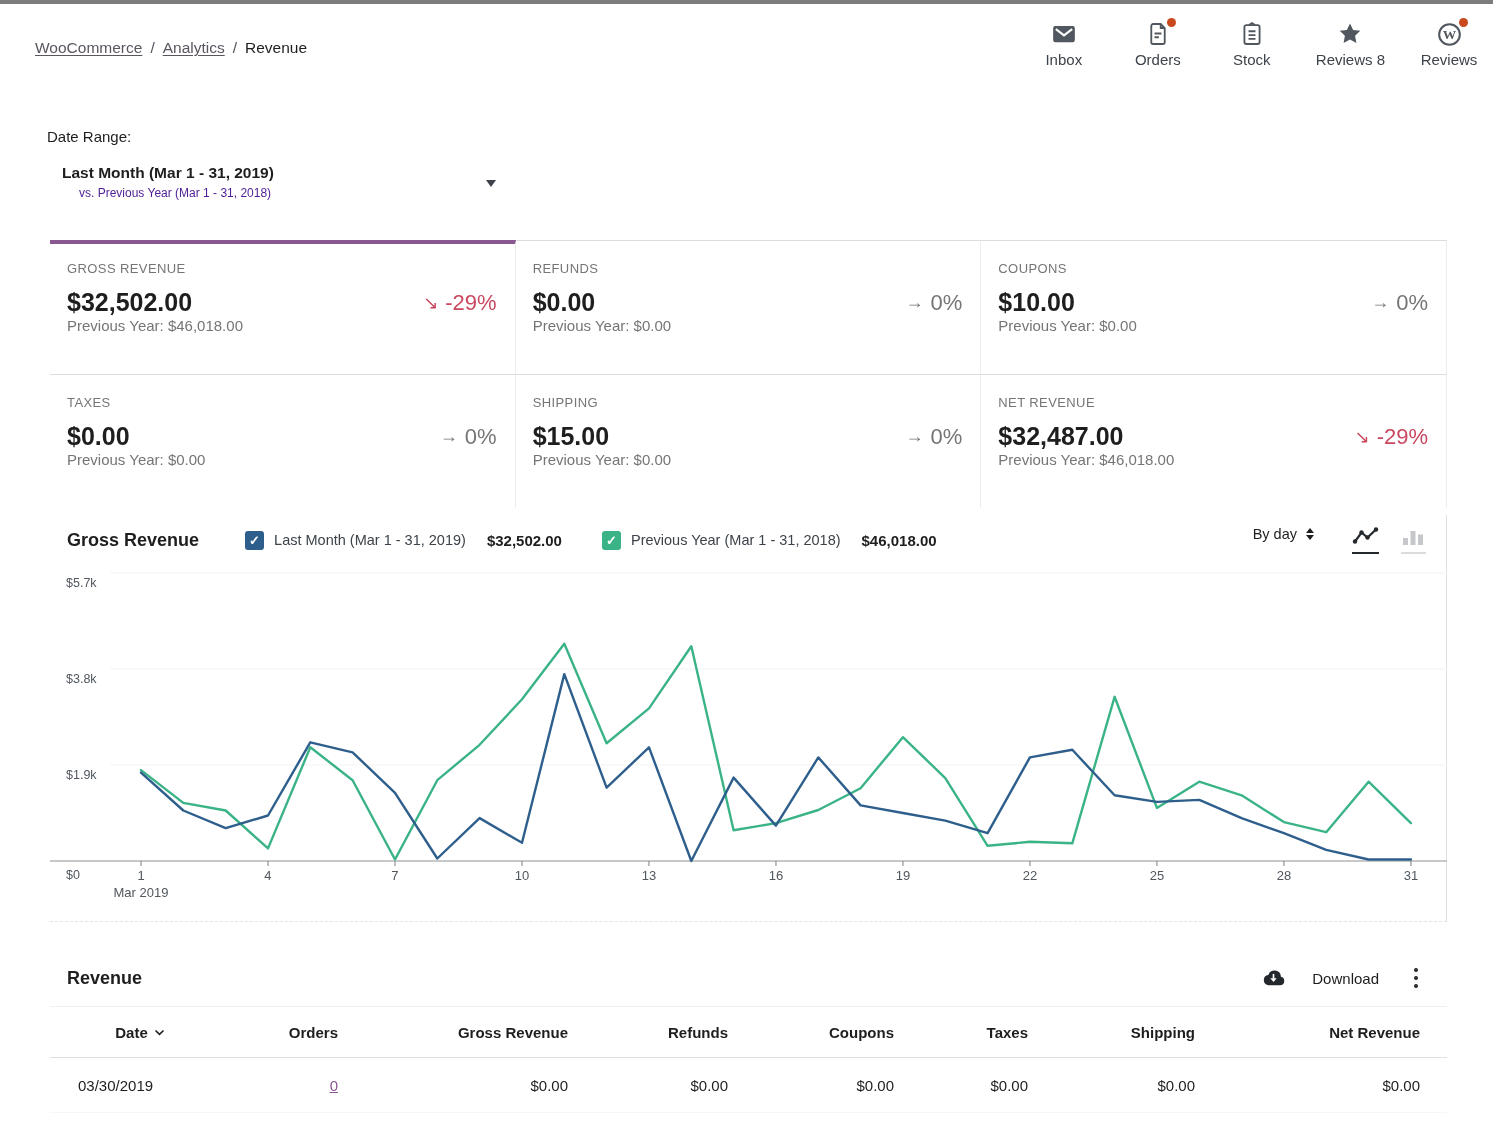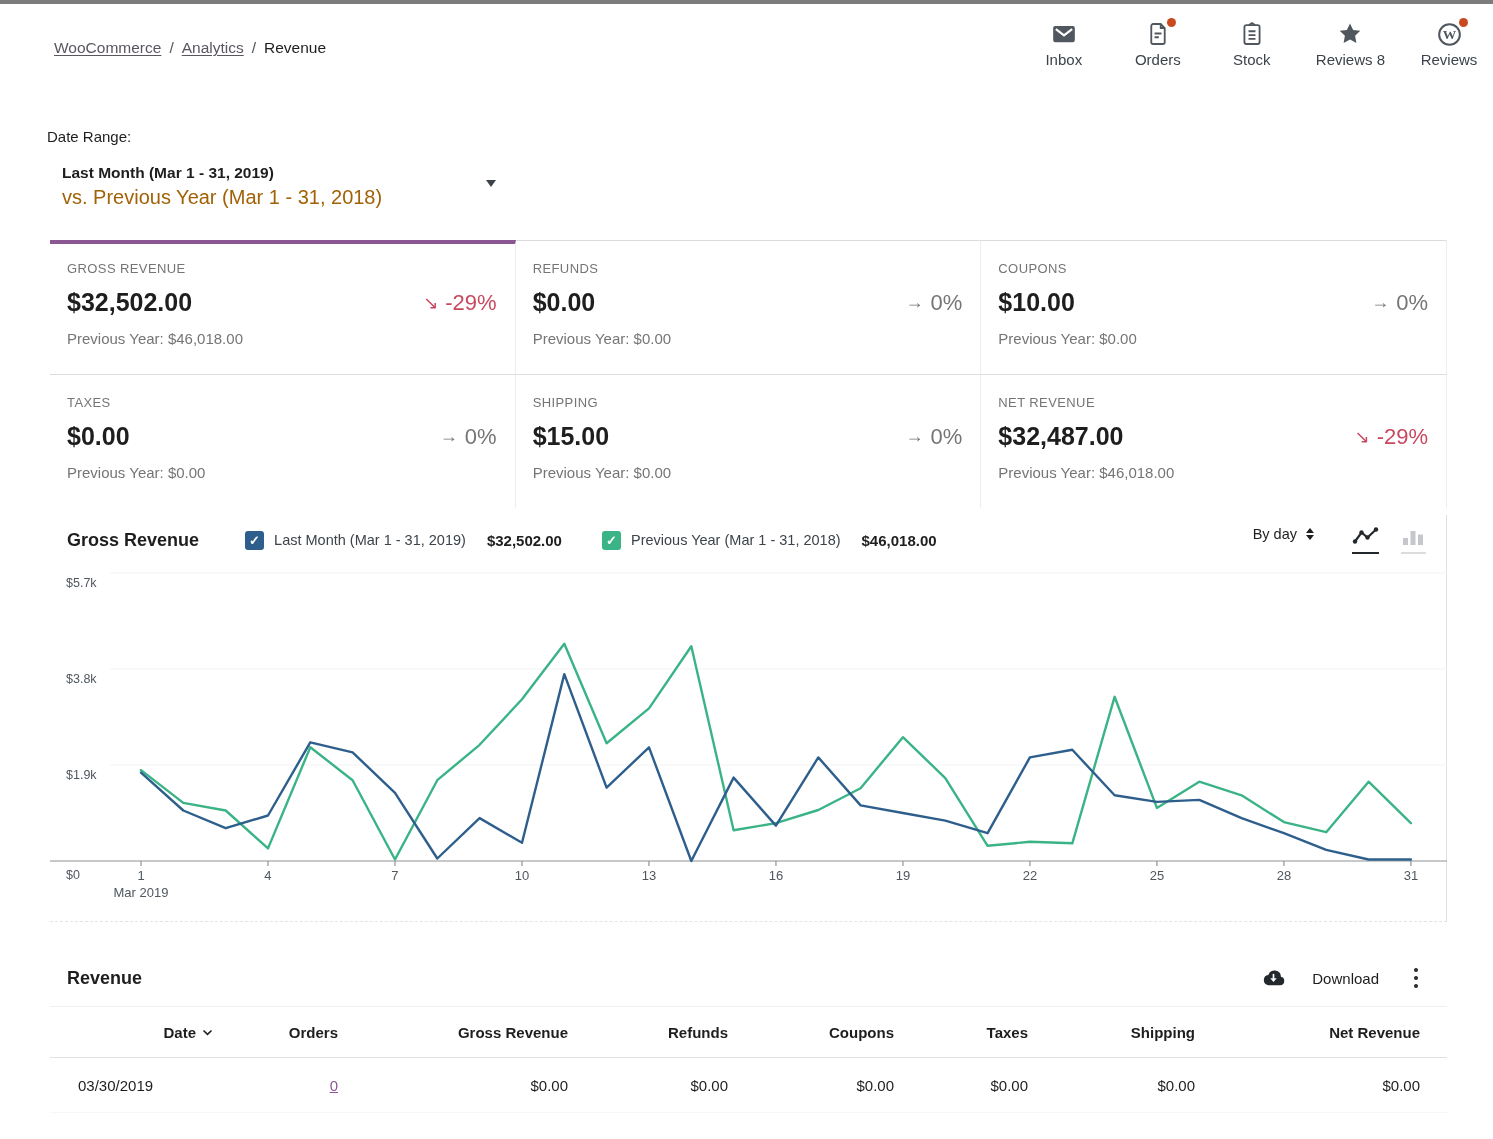--- a/index.html
+++ b/index.html
@@ -4,48 +4,48 @@
 <style>
   html,body{margin:0;padding:0}
   body{
     width:1493px;height:1139px;overflow:hidden;background:#fff;position:relative;
     font-family:"Liberation Sans",sans-serif;color:#1e1e1e;
     --accent-purple:#8a5793;--trend-down:#c9485f;--badge-orange:#ca4a1f;--link-color:#8a5793;
   }
   .top-strip{position:absolute;left:0;top:0;width:100%;height:4px;background:#7c7c7c}
 
   
-  .breadcrumb{position:absolute;left:54px;top:39px;font-size:15.5px;color:#3c434a}
+  .breadcrumb{position:absolute;left:35px;top:39px;font-size:15.5px;color:#3c434a}
   .breadcrumb a{color:#5b5560;text-decoration:underline;text-underline-offset:2px;cursor:pointer}
   .breadcrumb .sep{margin:0 8px;color:#50575e}
   .breadcrumb .current{color:#1e1e1e}
   .activity-nav{position:absolute;top:20px;right:14px;display:flex;gap:34px}
   .nav-item{display:flex;flex-direction:column;align-items:center;min-width:60px;cursor:pointer}
   .nav-icon{position:relative;height:28px;display:flex;align-items:center;justify-content:center}
   .badge-dot{position:absolute;top:-2px;right:-5px;width:9px;height:9px;border-radius:50%;background:var(--badge-orange);box-shadow:0 0 0 2px #fff}
   .nav-label{margin-top:3px;font-size:15px;color:#3c434a;white-space:nowrap}
 
   
   .dr-label{position:absolute;left:47px;top:128px;font-size:15px}
   .dr-control{position:absolute;left:50px;top:156px;width:463px;height:56px;cursor:pointer}
   .dr-primary{position:absolute;left:12px;top:8px;font-weight:bold;font-size:15.5px;white-space:nowrap}
-  .dr-secondary{position:absolute;left:12px;top:30px;font-size:20px;color:#a16207;white-space:nowrap}
+  .dr-secondary{position:absolute;left:29px;top:30px;font-size:12px;color:#4c1d95;white-space:nowrap}
   .dr-caret{position:absolute;right:17px;top:24px;width:0;height:0;border-left:5.5px solid transparent;border-right:5.5px solid transparent;border-top:7px solid #3c434a}
 
   
   .summary{position:absolute;left:50px;top:240px;width:1397px;display:grid;grid-template-columns:1fr 1fr 1fr;grid-auto-rows:134px}
   .card{box-sizing:border-box;border-top:1px solid #dcdcde;border-right:1px solid #eceded;padding:20px 18px 0 17px;cursor:pointer}
   .card.selected{border-top:4px solid var(--accent-purple);padding-top:17px}
   .card-label{font-size:13px;letter-spacing:.4px;color:#757575}
   .card-value-row{display:flex;justify-content:space-between;align-items:center;margin-top:12px}
   .card-value{font-size:25px;font-weight:bold}
   .card-delta{display:flex;align-items:center;font-size:22px;color:#757575}
   .card-delta .trend-arrow{font-size:18px;margin-right:7px}
   .card-delta.down{color:var(--trend-down)}
-  .card-prev{margin-top:13px;font-size:15px;color:#757575}
+  .card-prev{margin-top:0;font-size:15px;color:#757575}
 
   
   .chart-panel{position:absolute;left:50px;top:515px;width:1397px;height:407px;box-sizing:border-box;border-right:1px solid #e0e0e0;border-bottom:1px dashed #e2e4e7}
   .chart-header{display:flex;align-items:center;height:50px;padding-left:17px}
   .chart-title{font-size:18px;font-weight:bold;margin-right:46px}
   .legend-item{display:flex;align-items:center;cursor:pointer}
   .legend-item + .legend-item{margin-left:40px}
   .cb{width:19px;height:19px;border-radius:3px;display:flex;align-items:center;justify-content:center;color:#fff;font-size:13px;font-weight:bold}
   .legend-label{margin-left:10px;font-size:14.5px;color:#3c434a}
   .legend-value{margin-left:21px;font-size:15px;font-weight:bold}
@@ -64,21 +64,21 @@
   
   .table-panel{position:absolute;left:50px;top:950px;width:1397px}
   .table-header{display:flex;align-items:center;height:56px}
   .table-title{font-size:18px;font-weight:bold;margin-left:17px}
   .table-actions{margin-left:auto;display:flex;align-items:center;gap:30px;margin-right:24px}
   .download-btn{display:flex;align-items:center;gap:26px;cursor:pointer;font-size:15px}
   .kebab{display:flex;flex-direction:column;gap:4px;cursor:pointer;padding:3px 5px}
   .kebab i{width:4px;height:4px;border-radius:50%;background:#23282d}
   table{border-collapse:collapse;width:100%;table-layout:fixed}
   th{font-size:15px;font-weight:bold;border-top:1px solid #f0f0f1;border-bottom:1px solid #e0e0e0;height:50px;padding:0 17px;white-space:nowrap}
-  th.left{text-align:right}
+  th.left{text-align:center}
   th.right{text-align:right}
   td{font-size:15px;height:54px;padding:0 17px;border-bottom:1px solid #f6f7f7}
   td.right{text-align:right}
   td:first-child{padding-left:28px}
   th:last-child,td:last-child{padding-right:27px}
   .orders-link{color:var(--link-color);text-decoration:underline;cursor:pointer}
   .sort-wrap{display:inline-flex;align-items:center;gap:6px;cursor:pointer}
 </style>
 </head>
 <body style="--accent-purple: #8a5793; --trend-down: #c9485f; --badge-orange: #ca4a1f; --link-color: #8a5793;">

